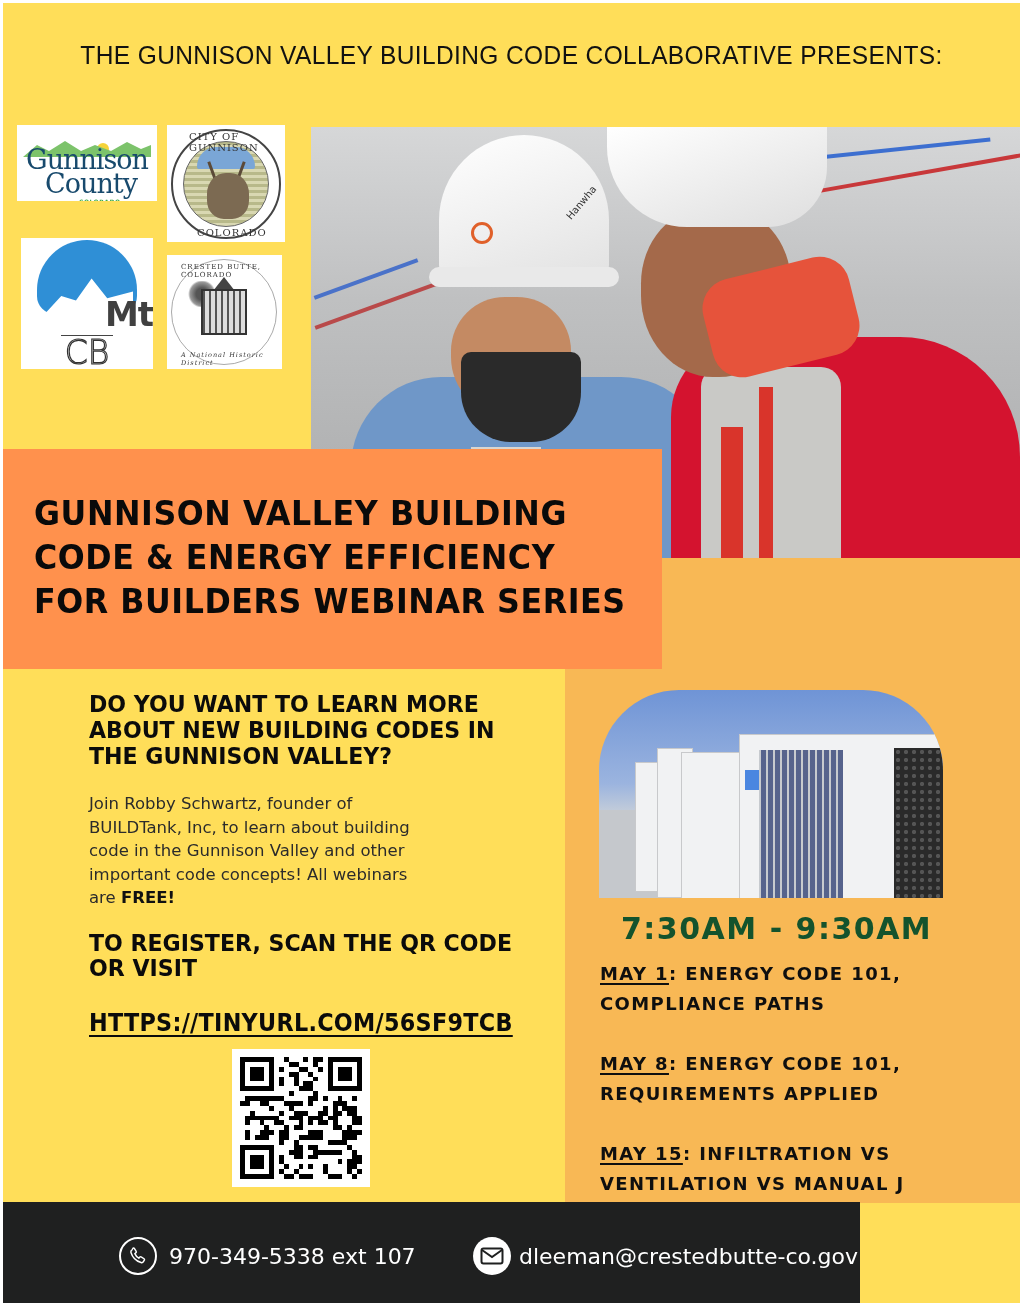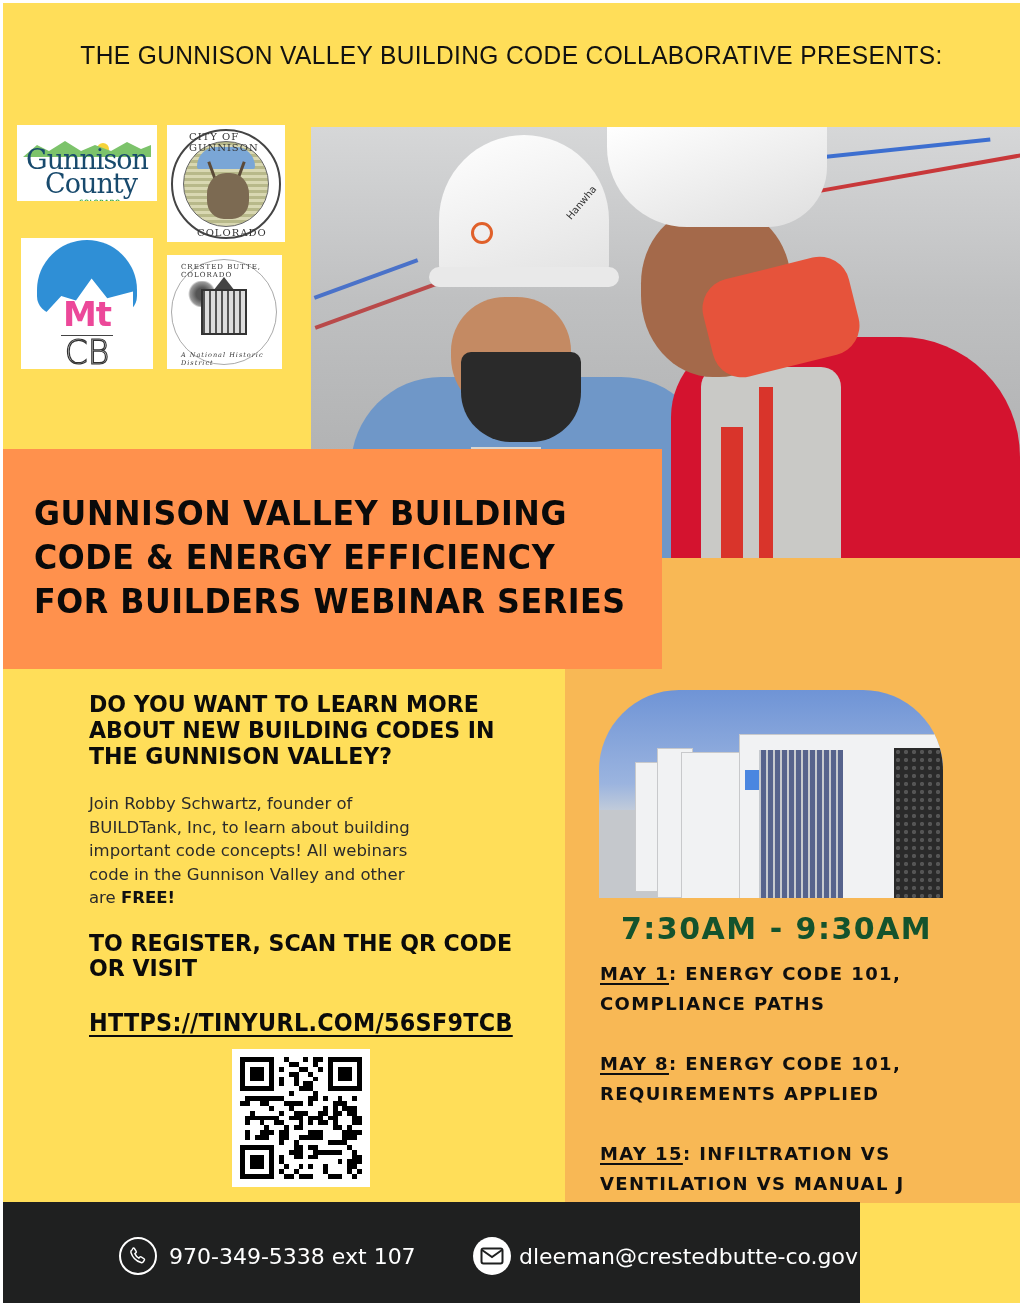--- a/index.html
+++ b/index.html
@@ -28,21 +28,21 @@
   .seal { position: absolute; border-radius: 50%; }
   .city-seal-outer { left: 4px; top: 4px; width: 110px; height: 110px; border: 2px solid #444; background: #fff; }
   .city-seal-inner { left: 16px; top: 16px; width: 86px; height: 86px; background: repeating-linear-gradient(180deg, #b8b98a 0 3px, #d9d8b2 3px 6px); border: 1px solid #666; }
   .city-sky { position: absolute; left: 30px; top: 22px; width: 58px; height: 22px; background: #7aa6d6; border-radius: 30px 30px 4px 4px; }
   .city-elk { position: absolute; left: 40px; top: 48px; width: 42px; height: 46px; background: #7c6a52; border-radius: 45% 45% 40% 40%; }
   .city-antler { position: absolute; top: 36px; width: 3px; height: 22px; background: #5b4a38; }
   .seal-text { position: absolute; font-family: "DejaVu Serif", serif; font-size: 10px; color: #333; letter-spacing: 1px; }
 
   .mt-dome { position: absolute; left: 16px; top: 2px; width: 100px; height: 74px; background: #2f8fd6; border-radius: 50px 50px 18px 18px; }
   .mt-peak { position: absolute; left: 20px; top: 36px; width: 92px; height: 44px; background: #fff; clip-path: polygon(0 100%, 22% 50%, 38% 60%, 55% 10%, 72% 55%, 100% 40%, 100% 100%); }
-  .mt-text { position: absolute; left: 0; top: 56px; width: 132px; text-align: center; font-family: "DejaVu Sans", sans-serif; font-weight: bold; font-size: 34px; color: #ec4899; letter-spacing: -1px; }
+  .mt-text { position: absolute; left: 0; top: 56px; width: 132px; text-align: right; font-family: "DejaVu Sans", sans-serif; font-weight: bold; font-size: 34px; color: #404040; letter-spacing: -1px; }
   .mt-line { position: absolute; left: 40px; top: 97px; width: 52px; height: 1px; background: #444; }
   .cb-text { position: absolute; left: 0; top: 95px; width: 132px; text-align: center; font-family: "DejaVu Sans", sans-serif; font-weight: 200; font-size: 33px; color: #fff; -webkit-text-stroke: 1.2px #333; }
 
   .cb-seal { left: 4px; top: 4px; width: 106px; height: 106px; border: 1px solid #aaa; background: #fff; }
   .cb-building { position: absolute; left: 34px; top: 34px; width: 46px; height: 46px; background: repeating-linear-gradient(90deg, #555 0 2px, #ddd 2px 6px); border: 2px solid #333; }
   .cb-roof { position: absolute; left: 46px; top: 22px; width: 22px; height: 14px; background: #444; clip-path: polygon(50% 0, 100% 100%, 0 100%); }
   .cb-tree { position: absolute; left: 20px; top: 26px; width: 30px; height: 26px; background: radial-gradient(circle, #555 0 30%, #999 60%, transparent 70%); }
 
   
   .hero { position: absolute; left: 308px; top: 124px; width: 709px; height: 431px; overflow: hidden;
@@ -189,22 +189,22 @@
 
   <div class="q-heading">
     <div>DO YOU WANT TO LEARN MORE</div>
     <div>ABOUT NEW BUILDING CODES IN</div>
     <div>THE GUNNISON VALLEY?</div>
   </div>
 
   <div class="desc">
     <div>Join Robby Schwartz, founder of</div>
     <div>BUILDTank, Inc, to learn about building</div>
+    <div>code in the Gunnison Valley and other</div>
     <div>important code concepts! All webinars</div>
-    <div>code in the Gunnison Valley and other</div>
     <div><span>are </span><b>FREE!</b></div>
   </div>
 
   <div class="reg-heading">
     <div>TO REGISTER, SCAN THE QR CODE</div>
     <div>OR VISIT</div>
   </div>
   <div class="reg-link">HTTPS://TINYURL.COM/56SF9TCB</div>
 
   <div class="qr">

